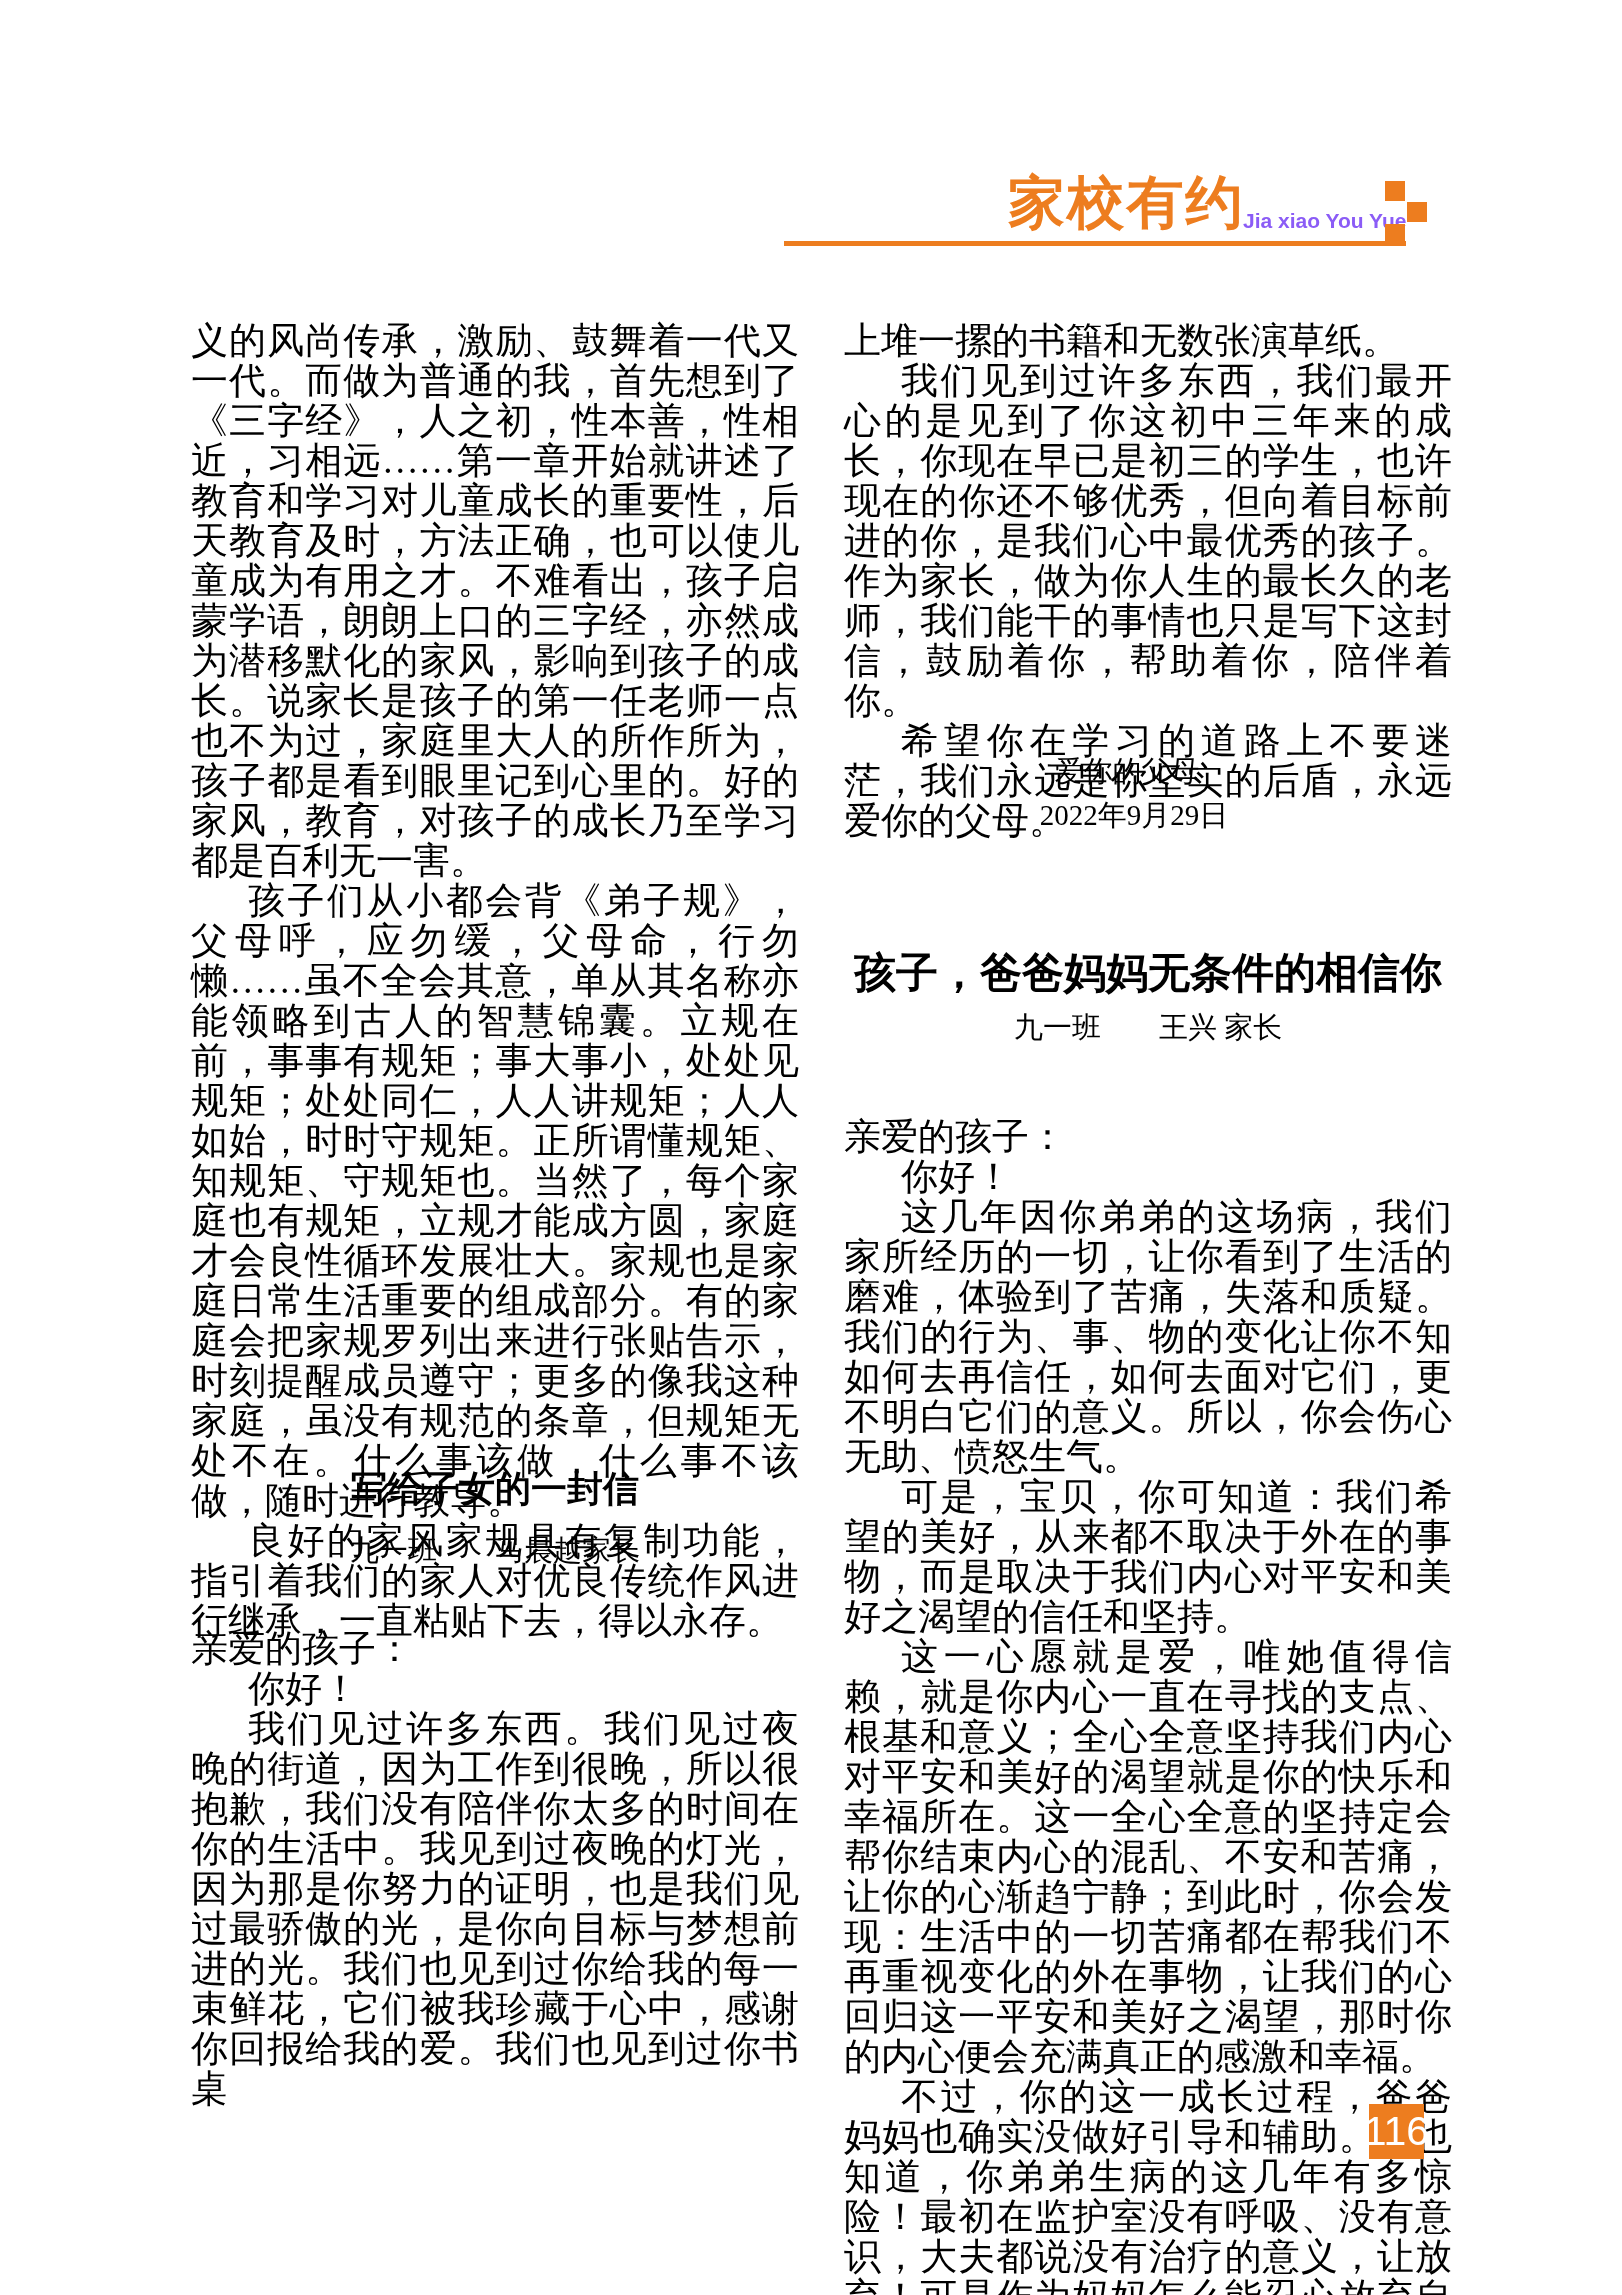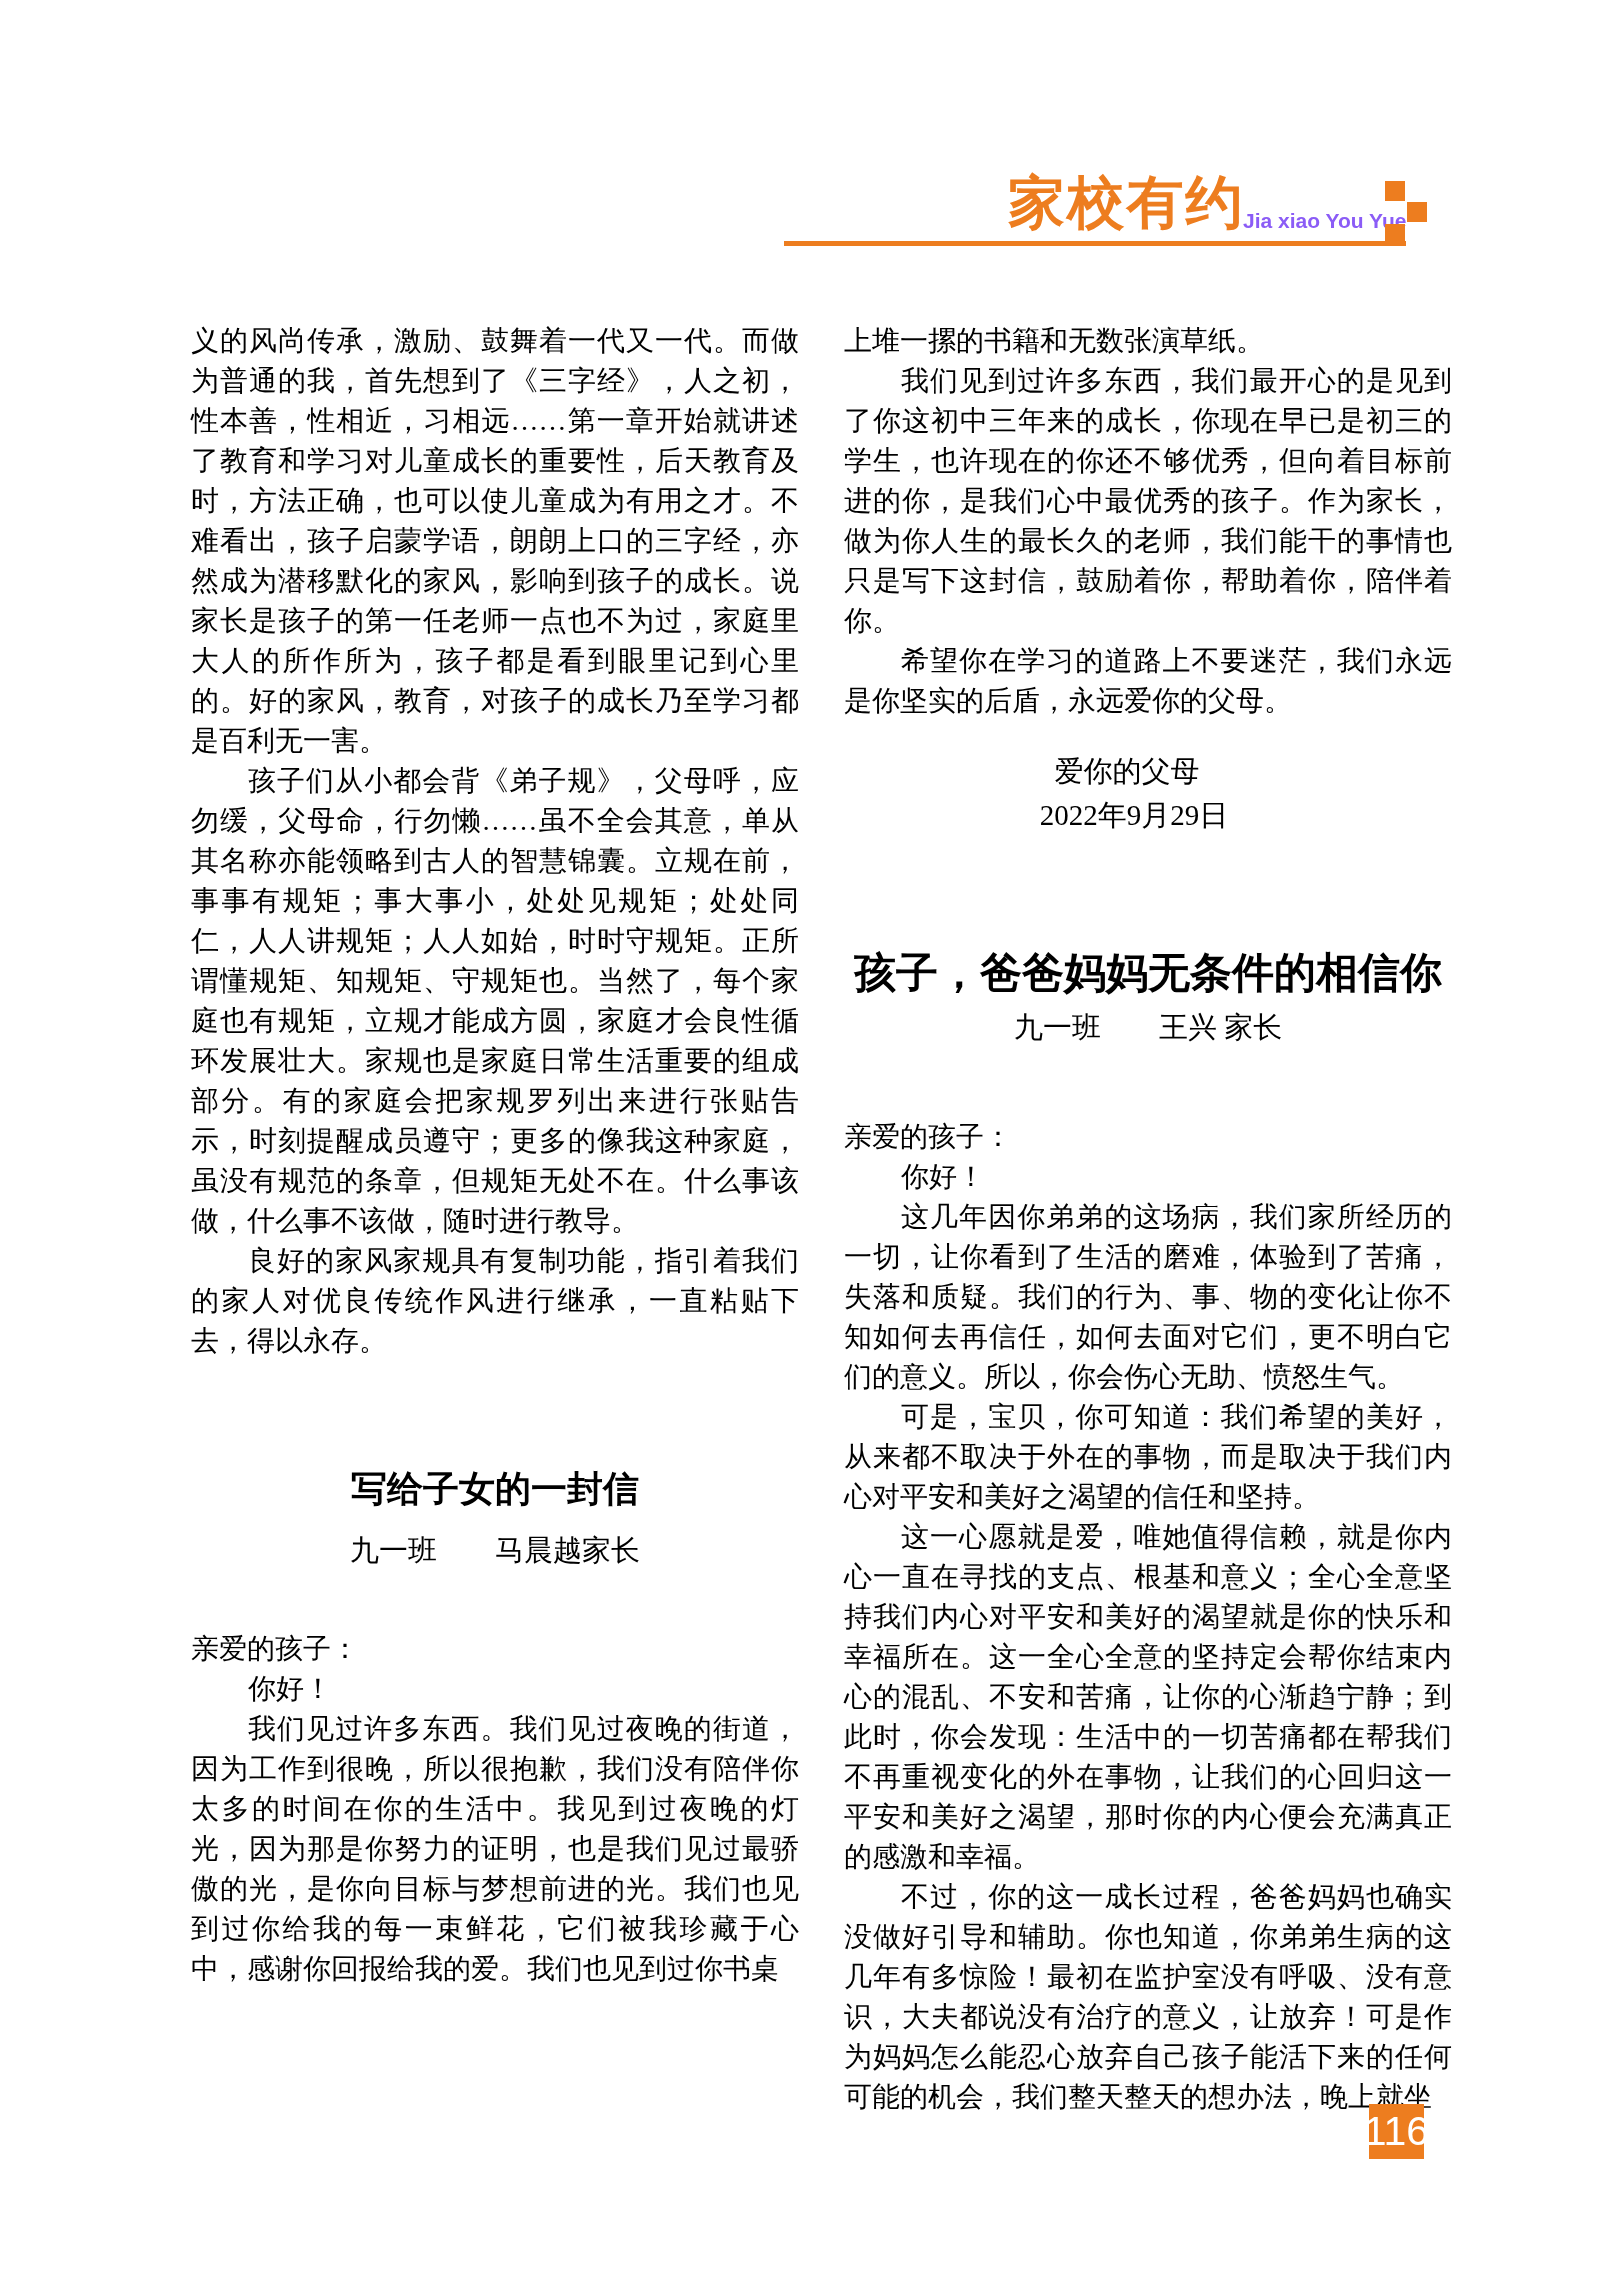--- a/index.html
+++ b/index.html
@@ -25,21 +25,21 @@
     background:#ED7D1F;
   }
   .decor-sq{position:absolute;background:#ED7D1F;}
   .sq1{left:1385px;top:181px;width:20.4px;height:20px;}
   .sq2{left:1407px;top:202px;width:20px;height:20.4px;}
   .sq3{left:1385px;top:224px;width:20.4px;height:19px;}
 
   
   .tblock{
     position:absolute;width:608px;
-    font-size:28px;line-height:40px;
+    font-size:37px;line-height:40px;
     text-align:justify;text-justify:inter-character;
   }
   .tblock p{margin:0;padding:0;}
   .tblock p.indent{text-indent:57px;}
   .colA{left:191px;top:321px;}
   .colB{left:191px;top:1629px;}
   .colC{left:844px;top:321px;}
   .colD{left:844px;top:1117px;}
 
   .article-title{

